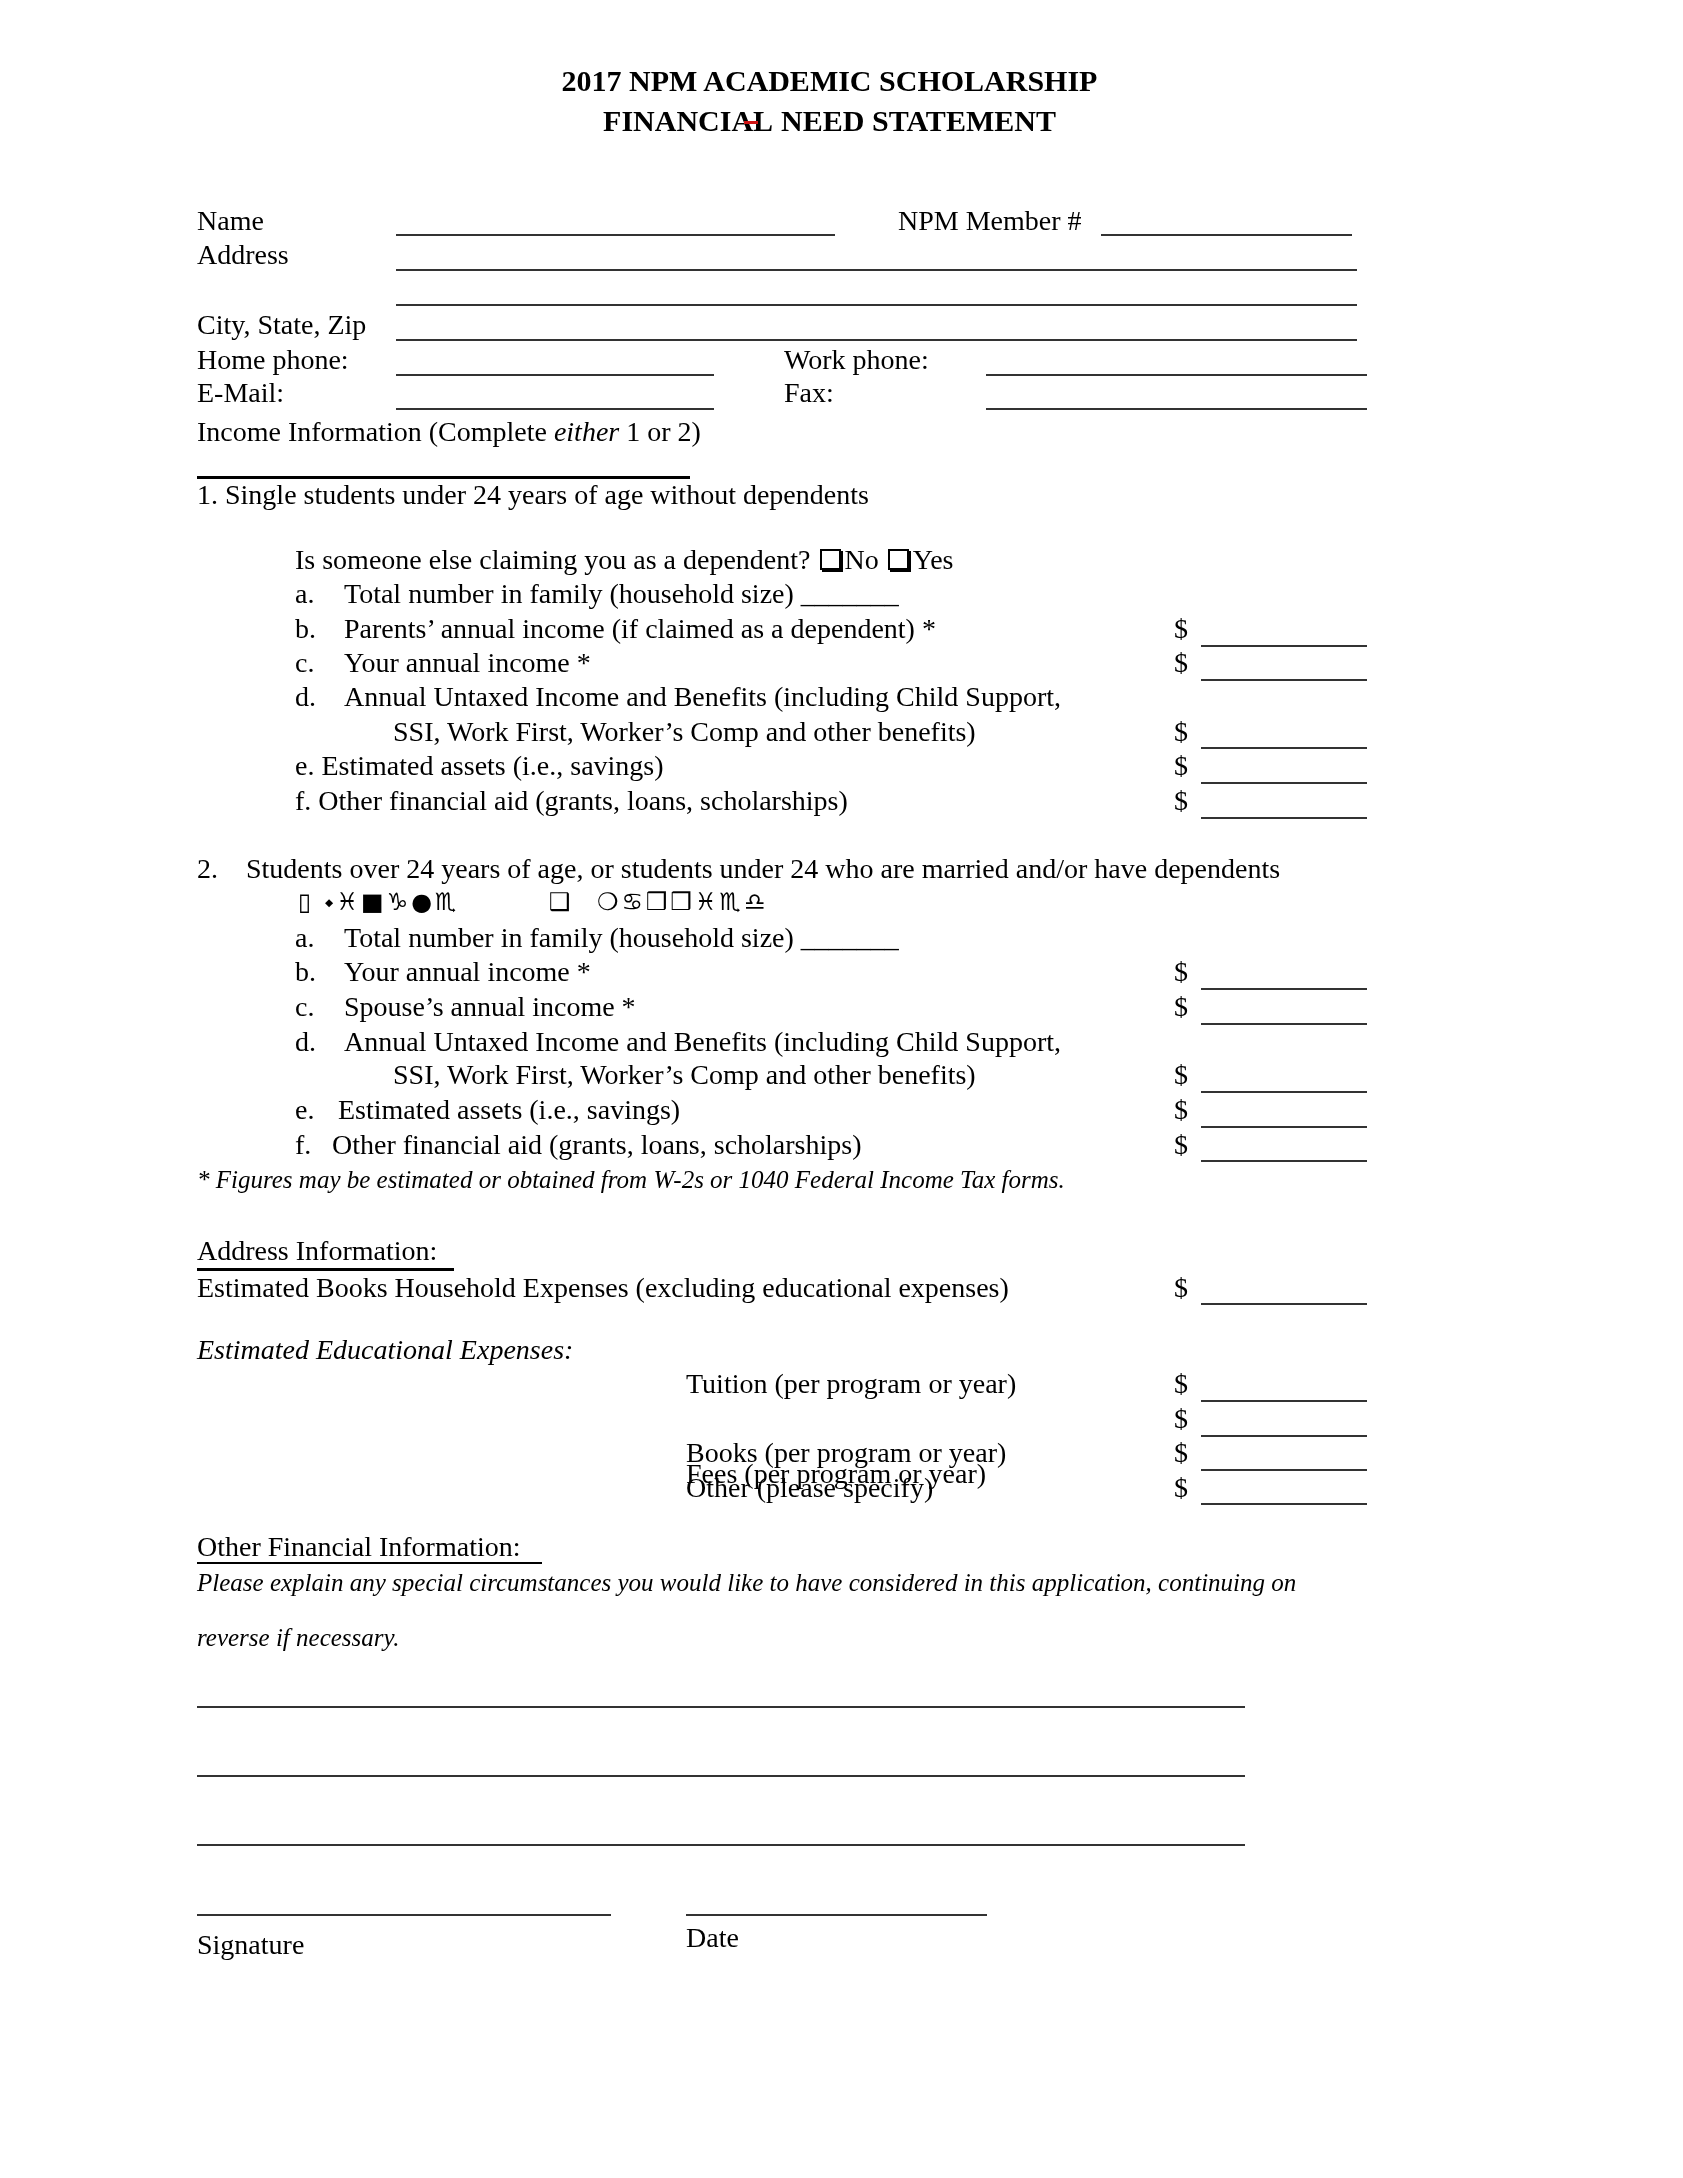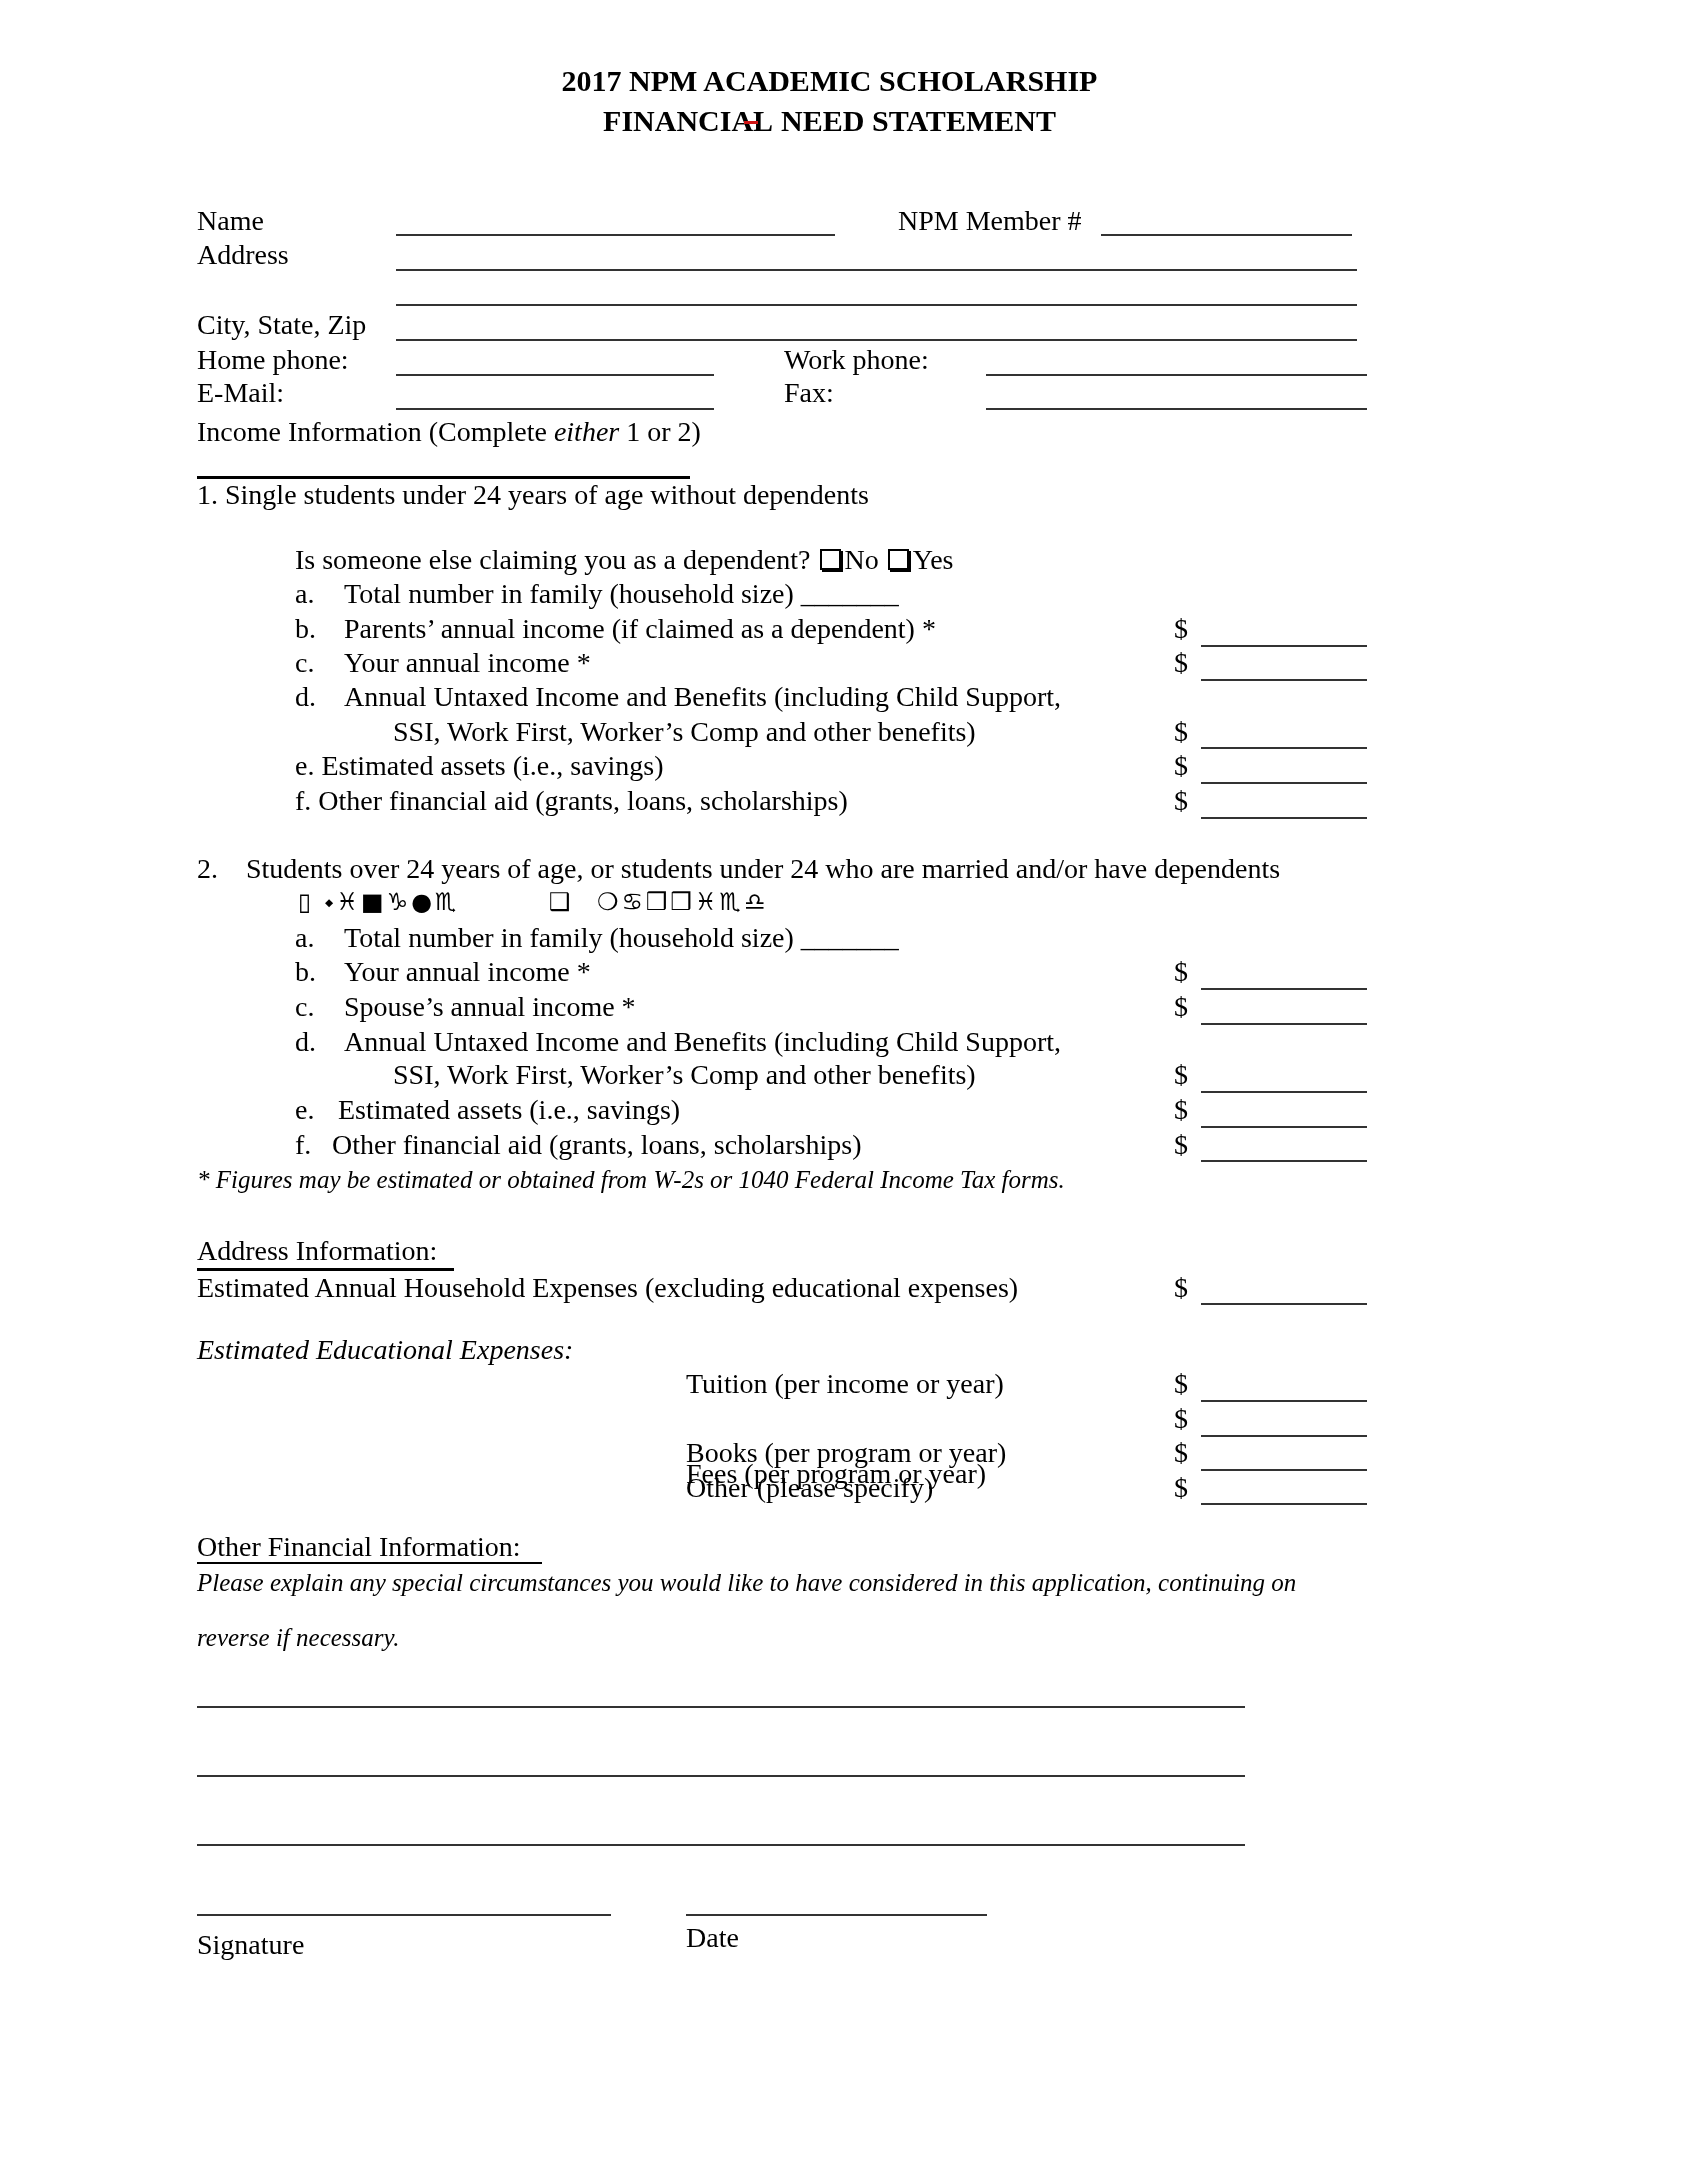--- a/index.html
+++ b/index.html
@@ -135,27 +135,27 @@
 
 <div class="t" style="left:295px; top:1131px;">f.</div>
 <div class="t" style="left:332px; top:1131px;">Other financial aid (grants, loans, scholarships)</div>
 <div class="dollar" style="left:1174px; top:1131px;">$</div>
 <div class="ln" style="left:1201px; top:1160px; width:166px;"></div>
 
 <div class="t small-i" style="left:197px; top:1167px;">* Figures may be estimated or obtained from W-2s or 1040 Federal Income Tax forms.</div>
 
 <div class="t" style="left:197px; top:1237px;">Address Information:</div>
 <div class="rule" style="left:197px; top:1268px; width:257px;"></div>
-<div class="t" style="left:197px; top:1274px;">Estimated Annual Household Expenses (excluding educational expenses)</div>
+<div class="t" style="left:197px; top:1274px;">Estimated Books Household Expenses (excluding educational expenses)</div>
 <div class="dollar" style="left:1174px; top:1274px;">$</div>
 <div class="ln" style="left:1201px; top:1303px; width:166px;"></div>
 
 <div class="t" style="left:197px; top:1336px;font-style:italic;">Estimated Educational Expenses:</div>
 
-<div class="t" style="left:686px; top:1370px;">Tuition (per income or year)</div>
+<div class="t" style="left:686px; top:1370px;">Tuition (per program or year)</div>
 <div class="dollar" style="left:1174px; top:1370px;">$</div>
 <div class="ln" style="left:1201px; top:1400px; width:166px;"></div>
 
 <div class="t" style="left:686px; top:1460px;">Fees (per program or year)</div>
 <div class="dollar" style="left:1174px; top:1405px;">$</div>
 <div class="ln" style="left:1201px; top:1435px; width:166px;"></div>
 
 <div class="t" style="left:686px; top:1439px;">Books (per program or year)</div>
 <div class="dollar" style="left:1174px; top:1439px;">$</div>
 <div class="ln" style="left:1201px; top:1469px; width:166px;"></div>

